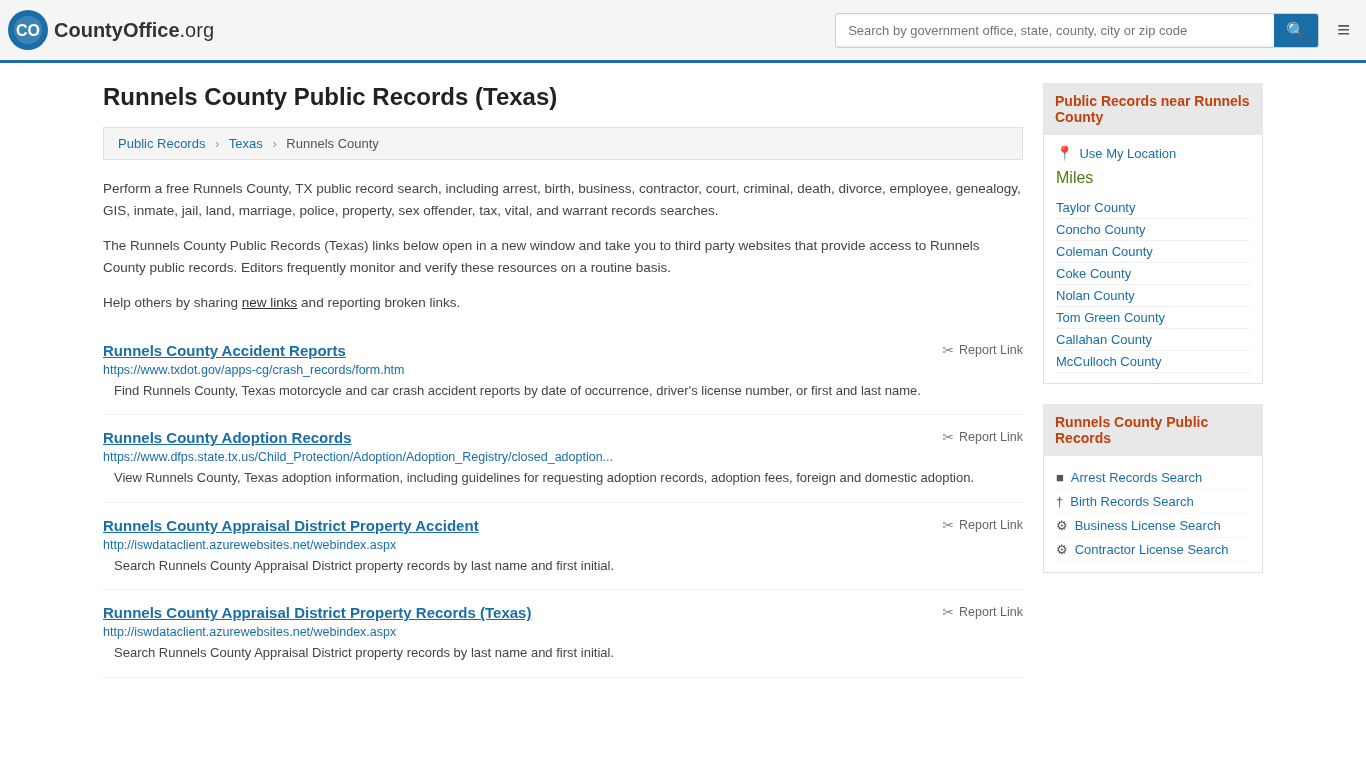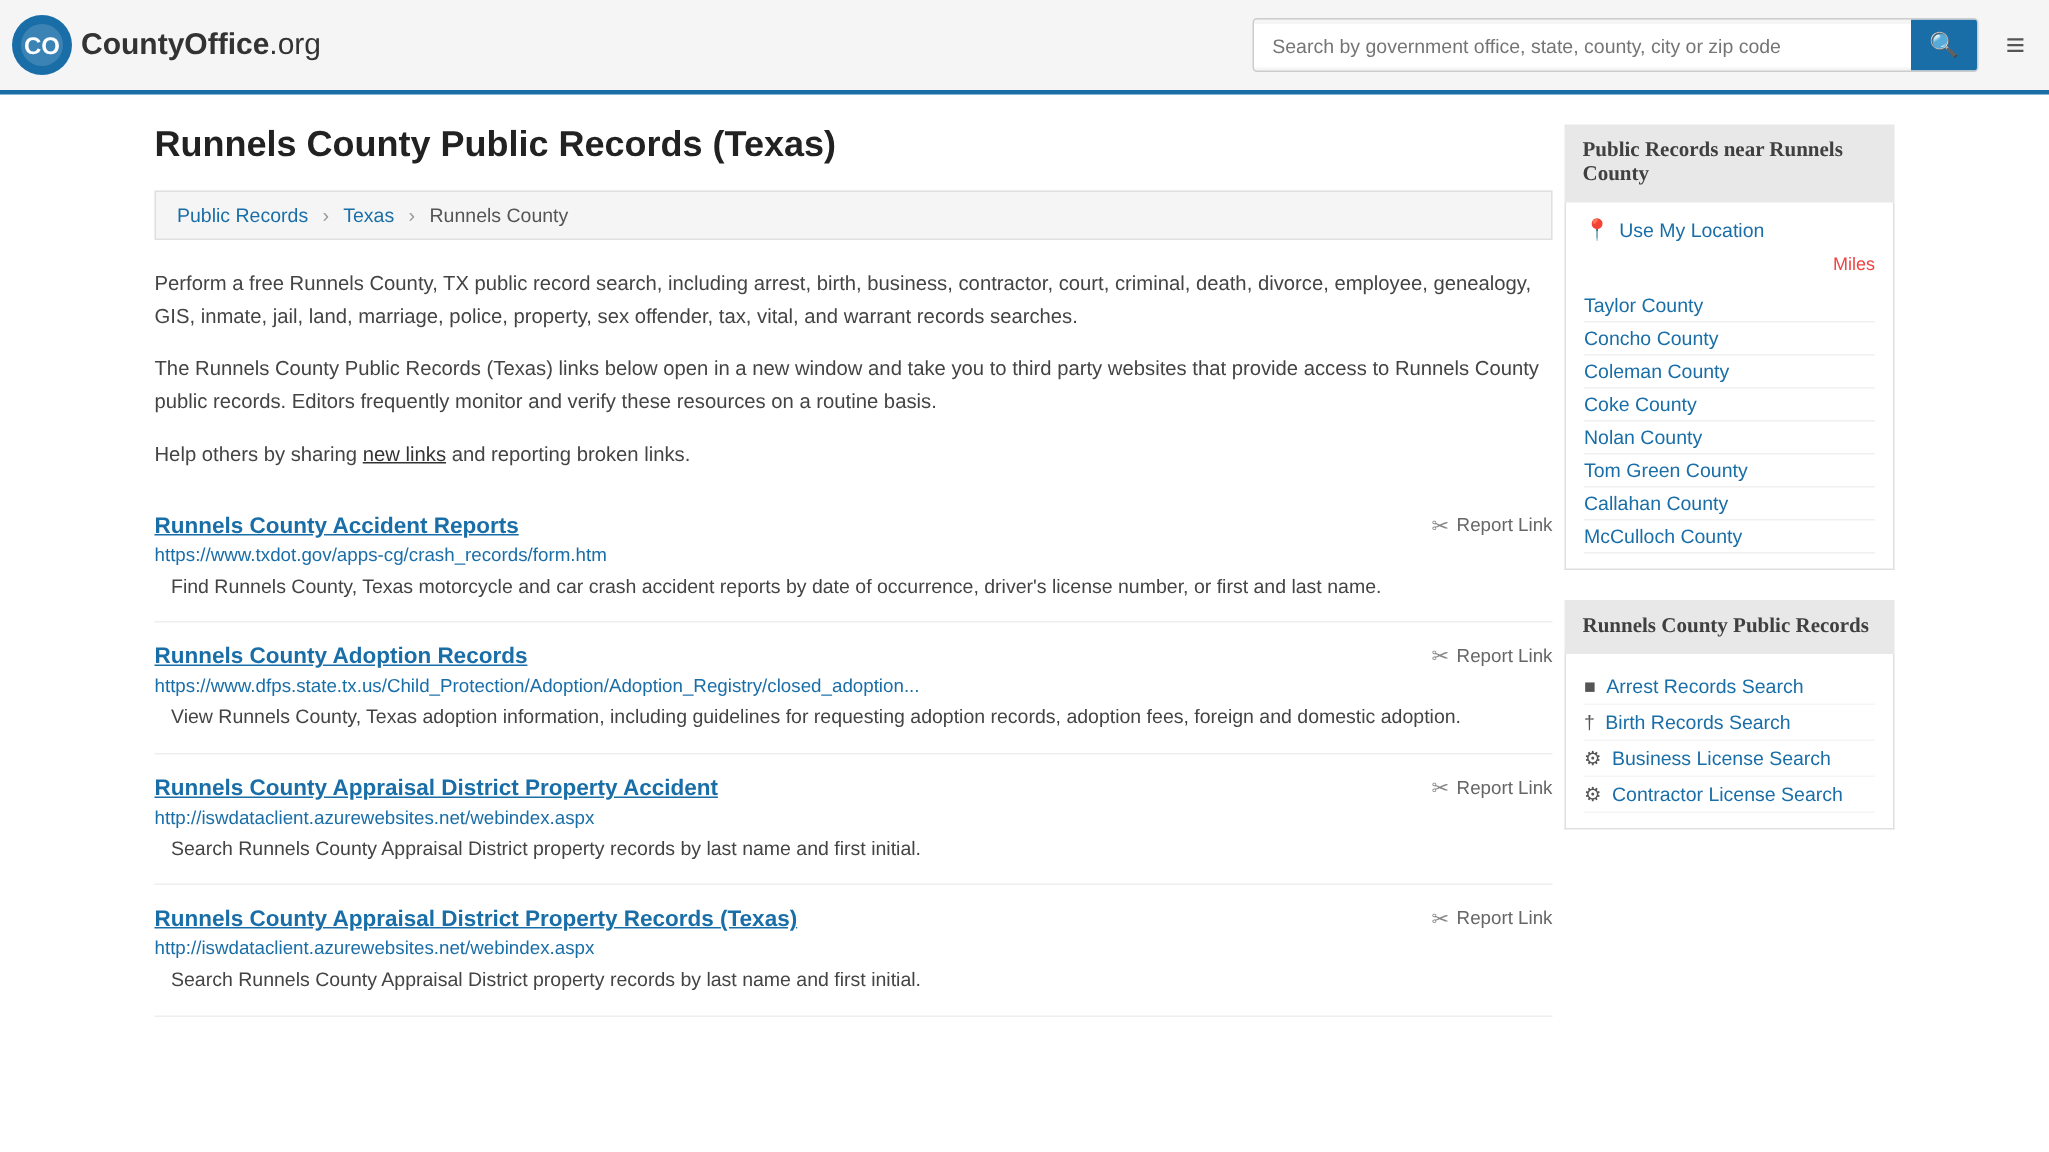--- a/index.html
+++ b/index.html
@@ -69,21 +69,21 @@
       color: #555;
       padding: 4px 8px;
     }
 
     
     .container {
       max-width: 1200px;
       margin: 0 auto;
       padding: 20px 20px;
       display: flex;
-      gap: 8px;
+      gap: 20px;
     }
     .main-content {
       flex: 1;
     }
     .sidebar {
       width: 220px;
       flex-shrink: 0;
     }
 
     
@@ -166,23 +166,22 @@
 
     
     .sidebar-section {
       margin-bottom: 20px;
     }
     .sidebar-header {
       background: #e8e8e8;
       padding: 10px 12px;
       font-size: 14px;
       font-weight: bold;
-      color: #404040;
+      color: #c2410c;
       margin-bottom: 0;
-      font-family: Liberation Serif, serif;
     }
     .sidebar-body {
       border: 1px solid #e0e0e0;
       border-top: none;
       padding: 10px 12px;
     }
     .location-btn {
       display: flex;
       align-items: center;
       gap: 6px;
@@ -192,24 +191,23 @@
       background: none;
       border: none;
       padding: 0;
       margin-bottom: 8px;
     }
     .location-icon {
       color: #1a6ea8;
       font-size: 14px;
     }
     .miles-label {
-      font-size: 12px;
-      color: #ef4444;
+      font-size: 16px;
+      color: #4d7c0f;
       margin-bottom: 10px;
-      text-align: right;
     }
     .county-link {
       display: block;
       font-size: 13px;
       color: #1a6ea8;
       text-decoration: none;
       padding: 3px 0;
       border-bottom: 1px solid #f0f0f0;
     }
 

